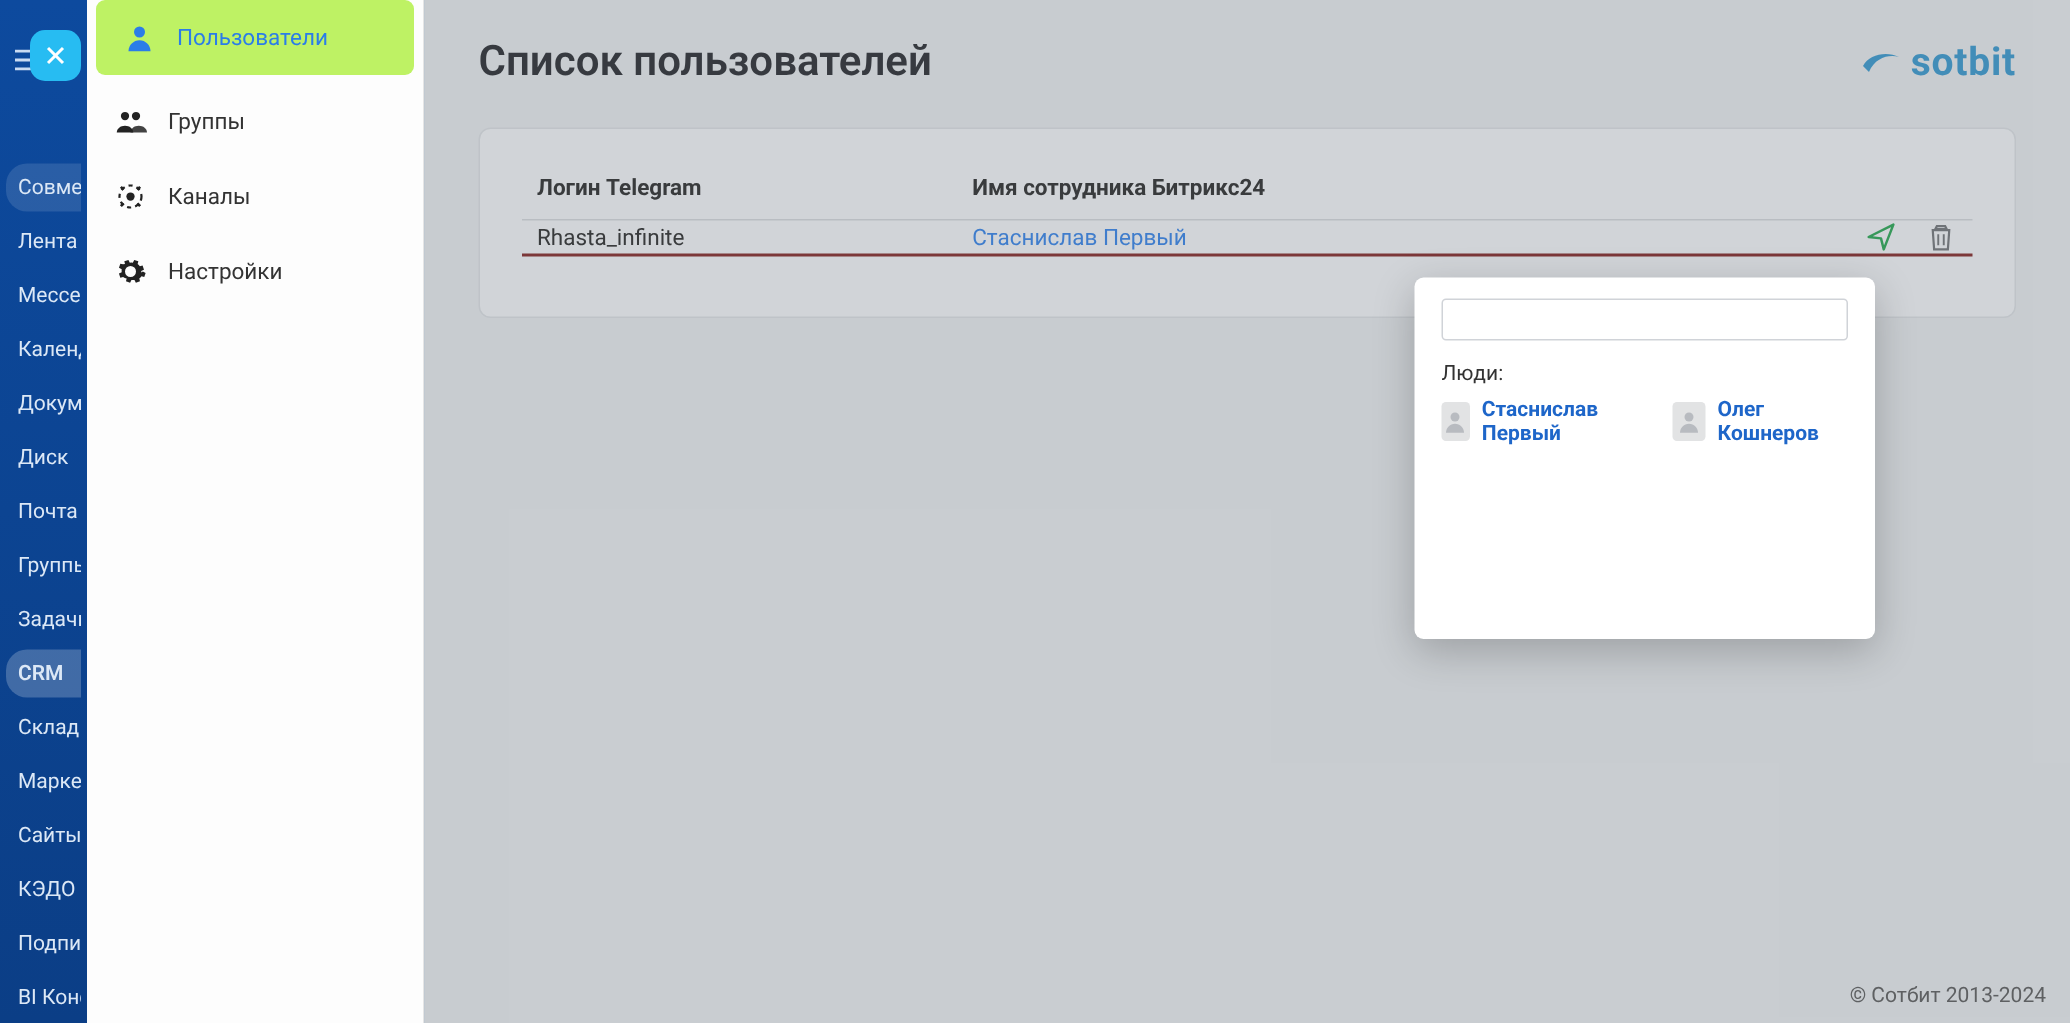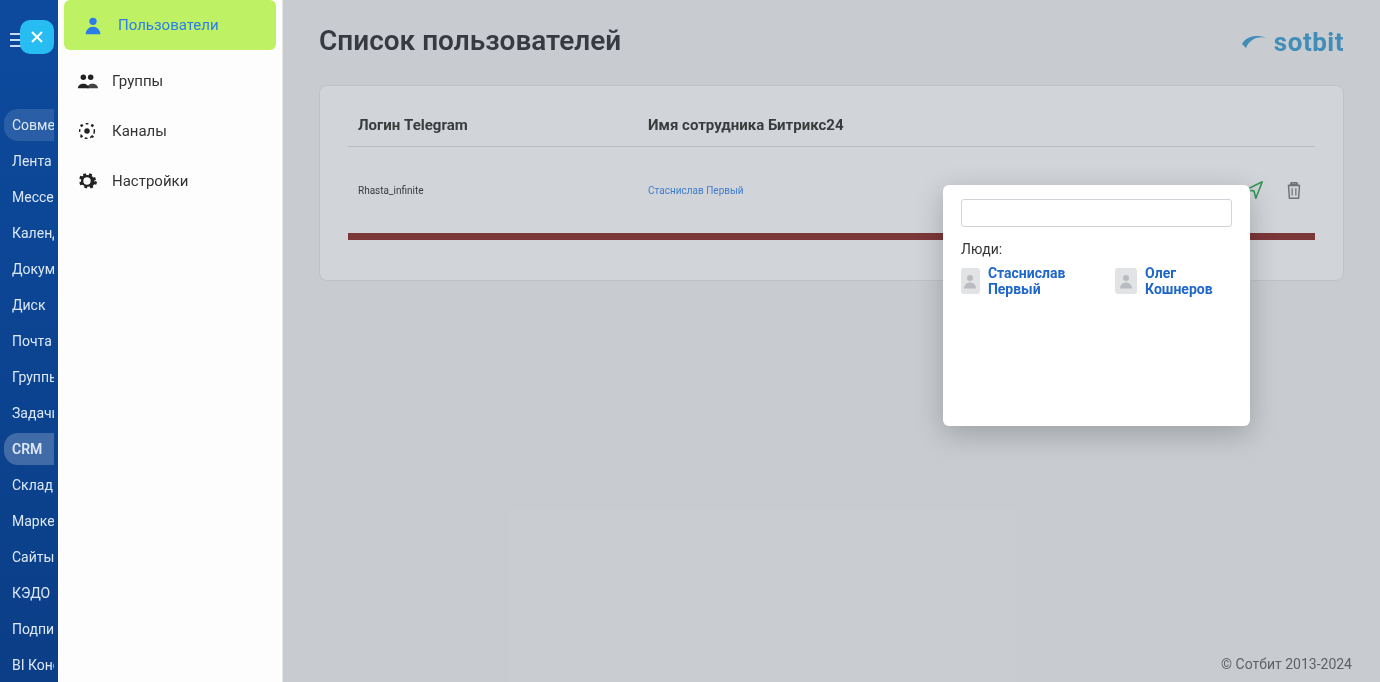--- a/index.html
+++ b/index.html
@@ -31,26 +31,26 @@
   .overlay { position:absolute; inset:0; background: rgba(120,126,134,0.28); pointer-events:none; }
   .main-inner { position:relative; padding: 24px 36px 0 36px; flex:1; }
   .page-head { display:flex; justify-content:space-between; align-items:flex-end; margin-bottom:28px; }
   .page-title { font-size: 28px; font-weight: 600; color: #1f2126; }
   .brand { display:flex; align-items:center; gap:6px; }
   .brand-word { font-size:26px; font-weight:700; color:#2f94cc; letter-spacing:0.5px; }
 
   .card { background: #f4f6f8; border: 1px solid #dbdee2; border-radius: 8px; padding: 18px 28px 40px 28px; }
   table.users { width: 100%; border-collapse: collapse; }
   table.users th { text-align:left; font-weight:700; color:#222; font-size:15px; padding: 12px 10px; border-bottom:1px solid #d3d6da; }
-  table.users td { padding: 32px 10px; border-bottom:7px solid #7f1d1d; font-size:10px; color:#222; vertical-align:middle; }
+  table.users td { padding: 0 10px; border-bottom:2px solid #7f1d1d; font-size:15px; color:#222; vertical-align:middle; }
   .link { color:#2b7de8; }
   .row-actions { display:flex; gap:18px; justify-content:flex-end; }
   .act { width:22px; height:22px; cursor:pointer; }
 
-  .footer { position:absolute; bottom:10px; right:28px; color:#555; font-size:14px; }
+  .footer { position:absolute; bottom:10px; right:16px; color:#555; font-size:14px; }
 
   
   .popup { position:absolute; top:185px; left:660px; width:307px; height:241px; background:#fff; border-radius:6px; box-shadow: 0 8px 28px rgba(0,0,0,0.22); padding:14px 18px 18px 18px; display:flex; flex-direction:column; z-index:10; }
   .popup input { width:100%; height:28px; border:1px solid #d0d3d8; border-radius:3px; padding:4px 8px; font-size:14px; outline:none; }
   .popup-label { margin-top:14px; font-size:14px; color:#333; }
   .people { display:flex; gap:30px; margin-top:8px; }
   .person { display:flex; align-items:center; gap:8px; cursor:pointer; }
   .avatar { width:26px; height:26px; background:#e2e3e4; border-radius:3px; display:flex; align-items:center; justify-content:center; }
   .avatar svg { width:18px; height:18px; fill:#b8bbc0; }
   .person-name { color:#1e66c9; font-weight:700; font-size:14px; line-height:1.15; max-width:110px; }

